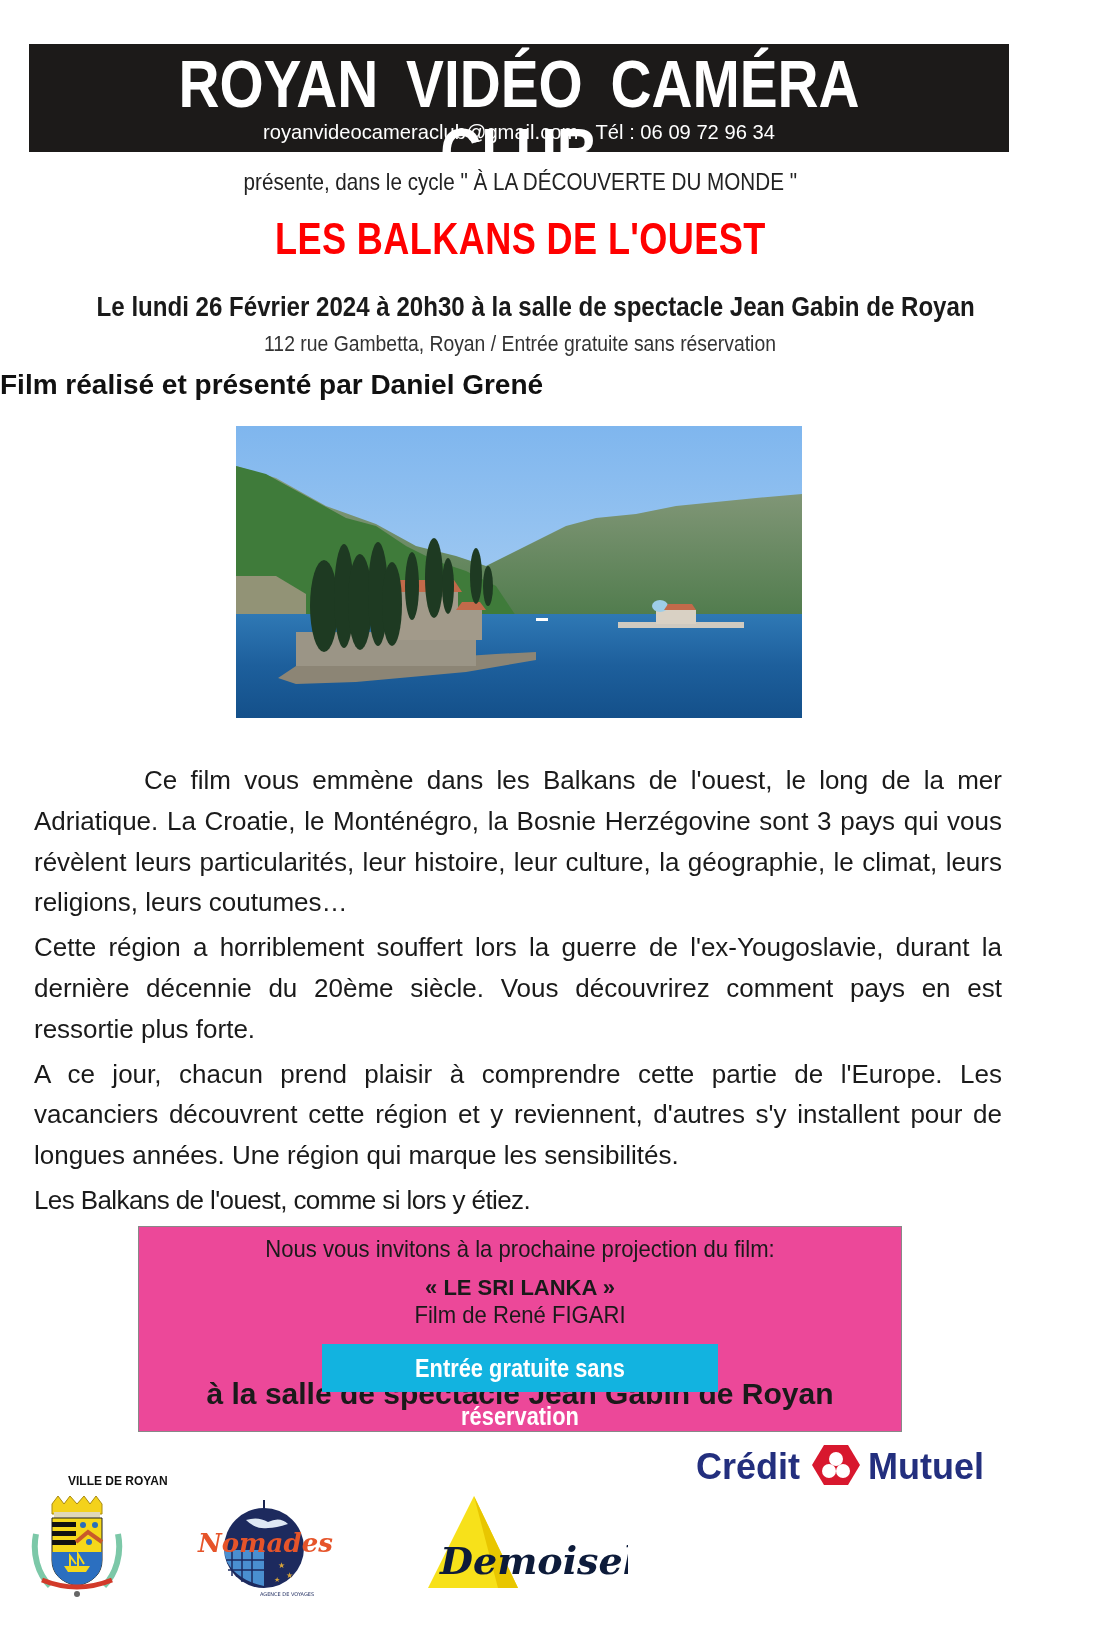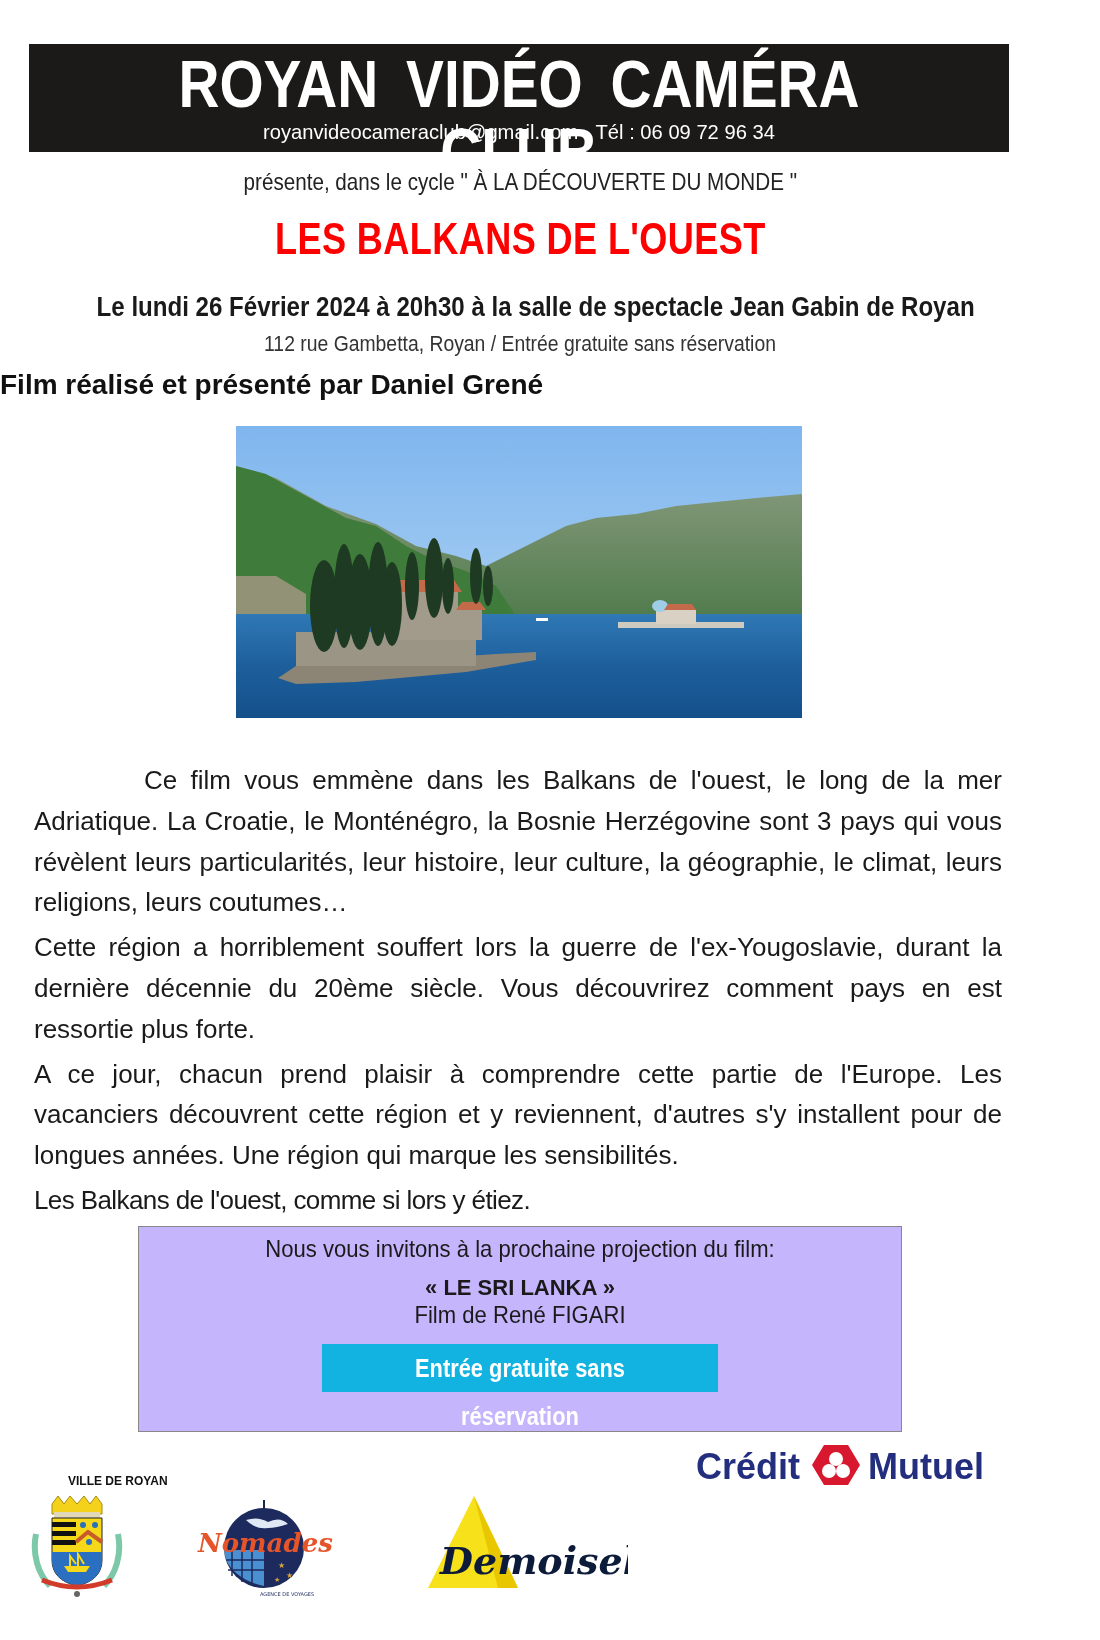--- a/index.html
+++ b/index.html
@@ -64,21 +64,21 @@
       font-family: "Liberation Sans", sans-serif;
       font-size: 26px; line-height: 40.8px; color: #1a1a1a;
       text-align: justify;
     }
     .body-text p { margin: 4px; }
     .body-text .indent { text-indent: 110px; }
     .body-text .narrow { letter-spacing: -0.6px; text-align: left; }
 
     .next-box {
       position: absolute; left: 138px; top: 1226px; width: 764px; height: 206px;
-      border: 1.5px solid #888; background: #c4b5fd;
+      border: 1.5px solid #888; background: #ec4899;
     }
     .next-box .nb-line { position: absolute; left: 0; right: 0; text-align: center; color: #1a1a1a; }
     .nb-intro { top: 8px; font-size: 24px; transform: scaleX(0.92); }
     .nb-title { top: 48px; font-size: 22px; font-weight: bold; }
     .nb-author { top: 74px; font-size: 24px; transform: scaleX(0.92); }
     .nb-date { top: 114px; font-size: 24px; transform: scaleX(0.92); }
     .nb-venue { top: 150px; font-size: 30px; font-weight: bold; }
 
     .free-badge {
       position: absolute; left: 322px; top: 1344px; width: 396px; height: 48px;
@@ -167,20 +167,21 @@
   <p>Cette région a horriblement souffert lors la guerre de l'ex-Yougoslavie, durant la dernière décennie du 20ème siècle. Vous découvrirez comment pays en est ressortie plus forte.</p>
   <p>A ce jour, chacun prend plaisir à comprendre cette partie de l'Europe. Les vacanciers découvrent cette région et y reviennent, d'autres s'y installent pour de longues années. Une région qui marque les sensibilités.</p>
   <p class="narrow">Les Balkans de l'ouest, comme si lors y étiez.</p>
 </div>
 
 <div class="next-box">
   <div class="nb-line nb-intro">Nous vous invitons à la prochaine projection du film:</div>
   <div class="nb-line nb-title">« LE SRI LANKA »</div>
   <div class="nb-line nb-author">Film de René FIGARI</div>
   <div class="nb-line nb-date">Le lundi 18 Mars 2024 à 20H30</div>
+  <div class="nb-line nb-venue">à la salle de spectacle Jean Gabin de Royan</div>
 </div>
 <div class="free-badge">
   <span>Entrée gratuite sans réservation</span>
 </div>
 
 <div class="royan-label">VILLE DE ROYAN</div>
 <div class="sponsor royan-crest">
   <svg viewBox="0 0 94 106" width="94" height="106">
     <path d="M6 40 C2 60 8 80 20 92" stroke="#7cc8a8" stroke-width="6" fill="none"></path>
     <path d="M88 40 C92 60 86 80 74 92" stroke="#7cc8a8" stroke-width="6" fill="none"></path>

